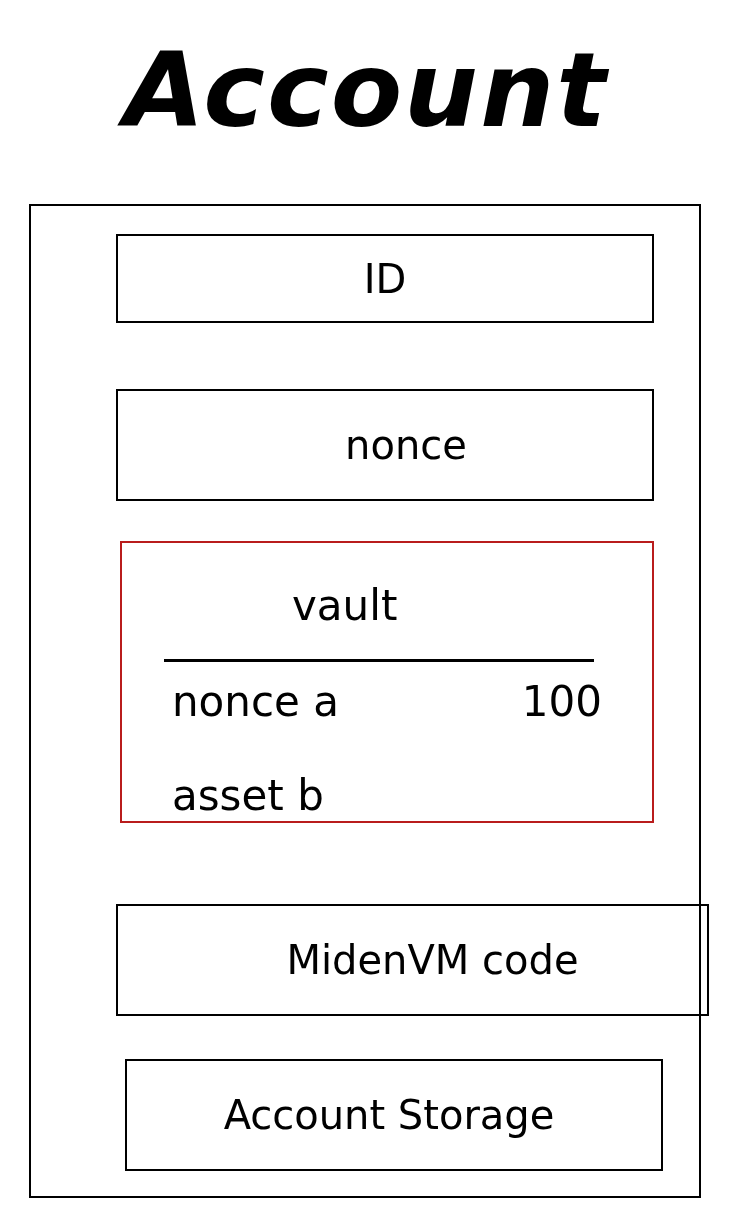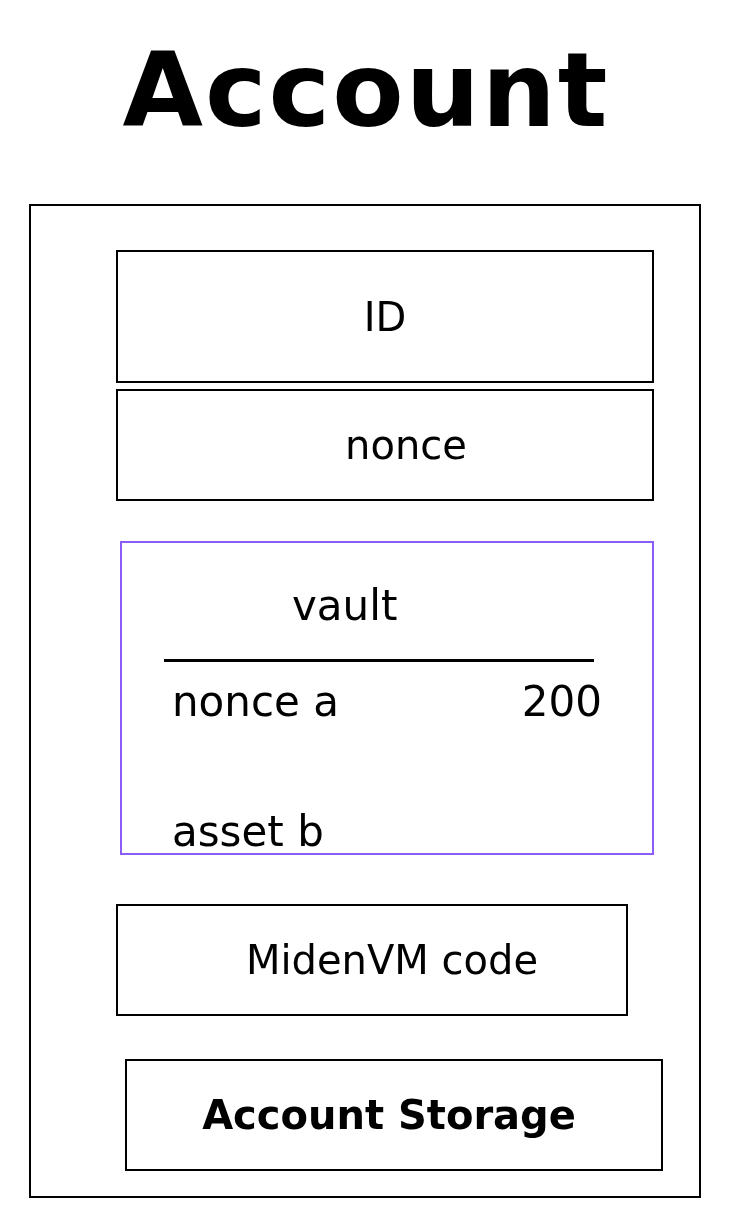--- a/index.html
+++ b/index.html
@@ -1,40 +1,40 @@
 <!DOCTYPE html>
 <html><head>
 <meta charset="utf-8">
 <style>
   html, body { margin:0; padding:0; background:#ffffff; }
   body { width:732px; height:1230px; position:relative; overflow:hidden;
          font-family: "DejaVu Sans", sans-serif; color:#000; }
   .title { position:absolute; left:0; top:30px; width:732px; text-align:center;
            font-size:104px; font-weight:bold; letter-spacing:2px; line-height:120px;
-           }
+           font-style:italic; }
   .frame { position:absolute; left:29px; top:204px; width:672px; height:994px;
            border:2px solid #000; box-sizing:border-box; }
   .box { position:absolute; border:2px solid #000; box-sizing:border-box;
          display:flex; align-items:center; justify-content:center;
          font-size:40px; }
-  #b-id { left:116px; top:250px; width:538px; height:133px; }
+  #b-id { left:116px; top:234px; width:538px; height:89px; }
   #b-nonce { left:116px; top:389px; width:538px; height:112px; }
   #b-nonce span { margin-left:42px; }
-  #b-code { left:116px; top:904px; width:512px; height:112px;text-align:center; }
+  #b-code { left:116px; top:904px; width:593px; height:112px;text-align:center; }
   #b-code span { margin-left:40px; }
   #b-storage { left:125px; top:1059px; width:538px; height:112px; }
-  #b-storage span { margin-left:-10px;font-weight:bold; }
-  .vault { position:absolute; left:120px; top:541px; width:534px; height:314px;
-           border:2px solid #8b5cf6; box-sizing:border-box; }
+  #b-storage span { margin-left:-10px; }
+  .vault { position:absolute; left:120px; top:541px; width:534px; height:282px;
+           border:2px solid #b91c1c; box-sizing:border-box; }
   .vault-title { position:absolute; left:170px; top:38px; font-size:42px; }
   .vault-rule { position:absolute; left:42px; top:116px; width:430px; height:3px; background:#000; }
   .row { position:absolute; left:50px; width:430px; font-size:42px; }
   .row .amt { position:absolute; right:0; top:0; }
   #row-0 { top:134px; }
-  #row-1 { top:228px;margin-top:36px; }
+  #row-1 { top:228px; }
   #row-1 .amt { right:-8px; }
 </style>
 </head>
 <body>
 
 <div class="title">Account</div>
 
 <div class="frame"></div>
 
 <div class="box" id="b-id">
@@ -43,21 +43,21 @@
 
 <div class="box" id="b-nonce">
   <span>nonce</span>
 </div>
 
 <div class="vault">
   <div class="vault-title">vault</div>
   <div class="vault-rule"></div>
   <div class="row" id="row-0">
     <span>nonce a</span>
-    <span class="amt">200</span>
+    <span class="amt">100</span>
   </div>
   <div class="row" id="row-1">
     <span>asset b</span>
   </div>
 </div>
 
 <div class="box" id="b-code">
   <span>MidenVM code</span>
 </div>
 

